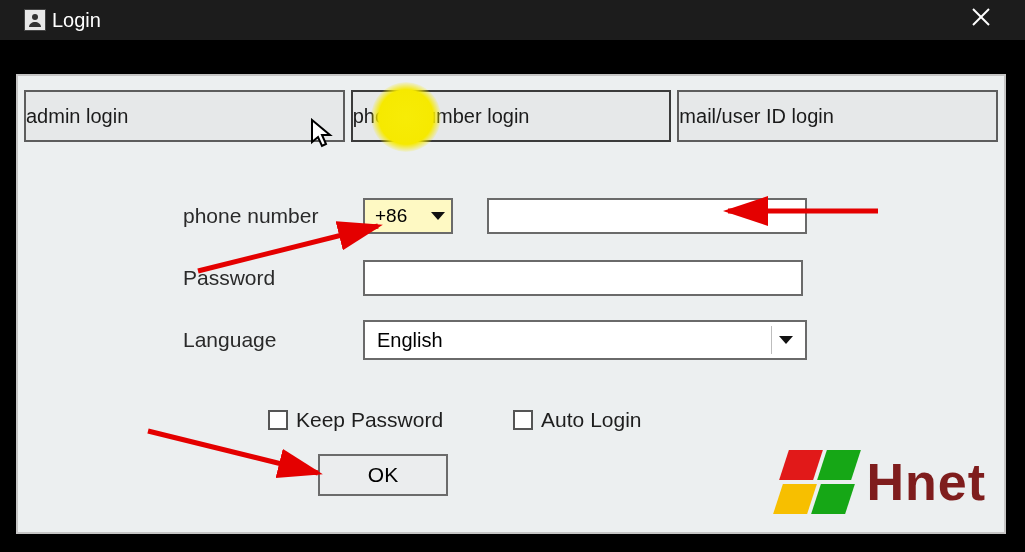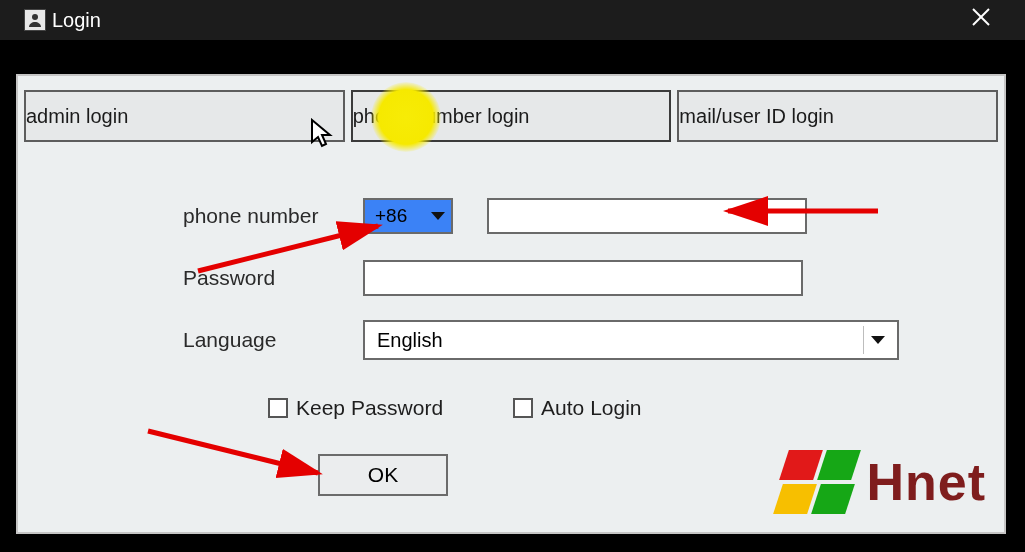--- a/index.html
+++ b/index.html
@@ -82,21 +82,21 @@
     height: 40px;
   }
   .form-label {
     width: 180px;
     font-size: 21px;
     color: #2a2a2a;
   }
   .country-select {
     width: 90px; height: 36px;
     border: 2px solid #6a6a6a;
-    background: #3b82f6;
+    background: #fef9c3;
     display: flex; align-items: center; justify-content: space-between;
     padding: 0 6px 0 10px;
     font-size: 19px;
     margin-right: 34px;
     cursor: pointer;
   }
   .dropdown-caret {
     width: 0; height: 0;
     border-left: 7px solid transparent;
     border-right: 7px solid transparent;
@@ -105,41 +105,41 @@
   .text-input {
     height: 36px;
     border: 2px solid #6a6a6a;
     background: #fff;
     font-size: 18px;
     padding: 0 8px;
   }
   .phone-input { width: 320px; }
   .wide-input  { width: 440px; }
   .lang-select {
-    width: 536px; height: 40px;
+    width: 444px; height: 40px;
     border: 2px solid #6a6a6a;
     background: #fff;
     display: flex; align-items: center; justify-content: space-between;
     padding: 0 6px 0 12px;
     font-size: 20px;
     cursor: pointer;
   }
   .lang-caret-box {
     width: 28px; height: 28px;
     border-left: 1px solid #bdbdbd;
     display: flex; align-items: center; justify-content: center;
   }
   .check-row {
     position: absolute;
     left: 250px; top: 320px;
     display: flex; gap: 70px;
     font-size: 21px;
     color: #1e1e1e;
   }
-  .check-item { display: flex; align-items: center; gap: 8px; cursor: pointer; }
+  .check-item { display: flex; align-items: center; gap: 8px; cursor: pointer; margin-top: 12px; }
   .chk {
     width: 20px; height: 20px;
     border: 2px solid #555;
     background: #fff;
   }
   .btn-row {
     position: absolute;
     left: 300px; top: 378px;
     display: flex; gap: 56px; justify-content: center;
   }

